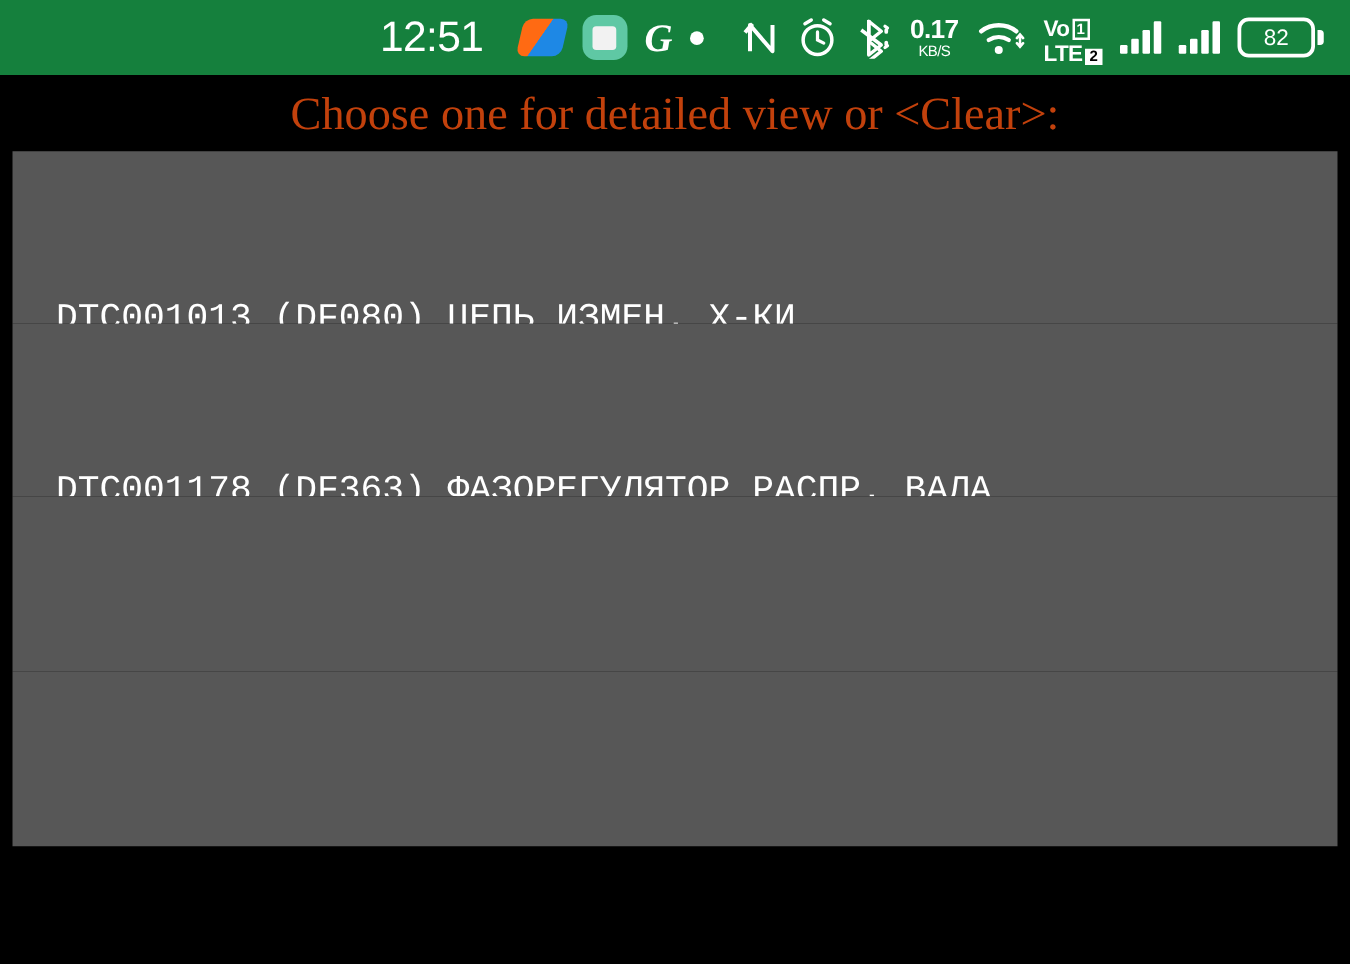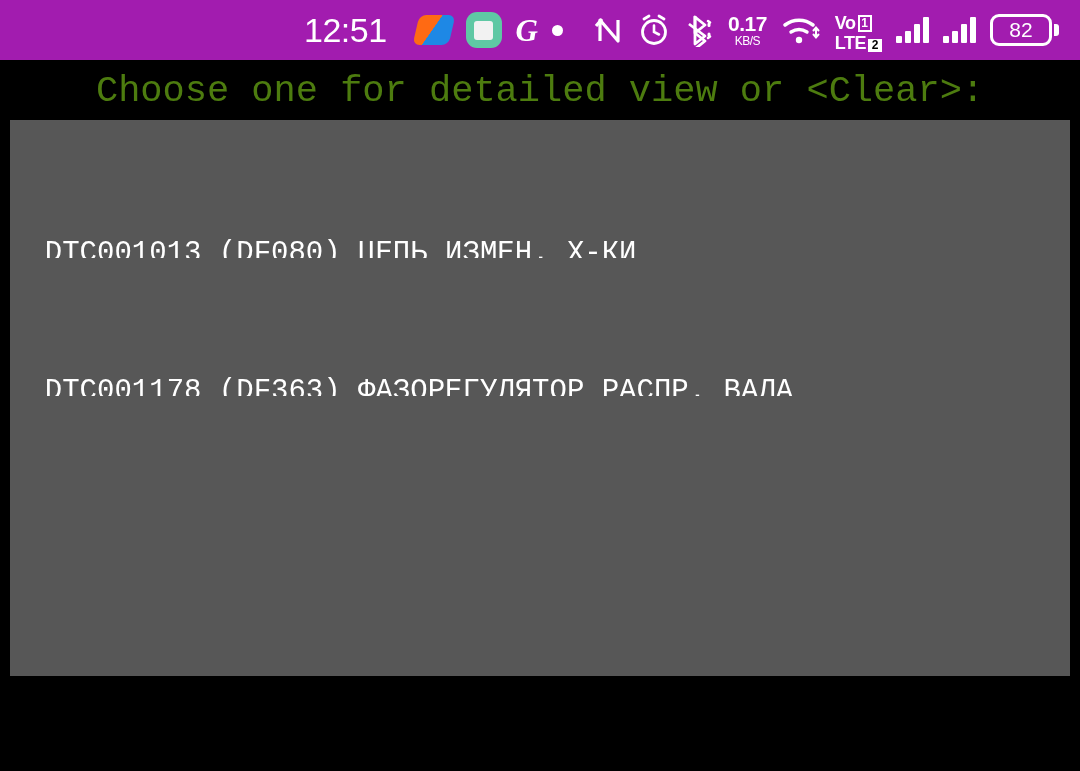--- a/index.html
+++ b/index.html
@@ -13,21 +13,21 @@
   
   .statusbar{
     position:relative;
     height:60px;
     width:1080px;
     display:flex;
     align-items:center;
     justify-content:flex-end;
     padding-right:14px;
     gap:0px;
-    background:#a21caf;
+    background:#15803d;
   }
   .sb-clock{
     font-size:34px;
     color:#fff;
     font-family:"Liberation Sans", sans-serif;
     letter-spacing:-0.5px;
     margin-right:22px;
   }
   .sb-ico{
     display:flex; align-items:center; justify-content:center;
@@ -86,33 +86,33 @@
   .bars{ display:flex; align-items:flex-end; gap:3px; height:26px; }
   .bars span{ width:6px; background:#fff; border-radius:1px; }
   .bars .b1{height:7px;} .bars .b2{height:12px;} .bars .b3{height:19px;} .bars .b4{height:26px;}
 
   .battery{
     display:flex;align-items:center;
   }
   .battery .shell{
     width:62px;height:32px;border:3px solid #fff;border-radius:9px;
     display:flex;align-items:center;justify-content:center;
-    color:#fff;font-size:21px;font-family:"Liberation Sans",sans-serif;
+    color:#fff;font-size:18px;font-family:"Liberation Sans",sans-serif;
   }
   .battery .nub{
     width:5px;height:12px;background:#fff;border-radius:0 3px 3px 0;margin-left:2px;
   }
 
   
   .title{
     width:1080px;
     text-align:center;
-    color:#4d7c0f;
+    color:#c2410c;
     font-size:37px;
-    font-family:Liberation Mono, monospace;
+    font-family:Liberation Serif, serif;
     padding-top:10px;
     padding-bottom:8px;
     letter-spacing:0px;
     white-space:nowrap;
   }
 
   
   .list{
     padding:0 10px;
     display:flex;

